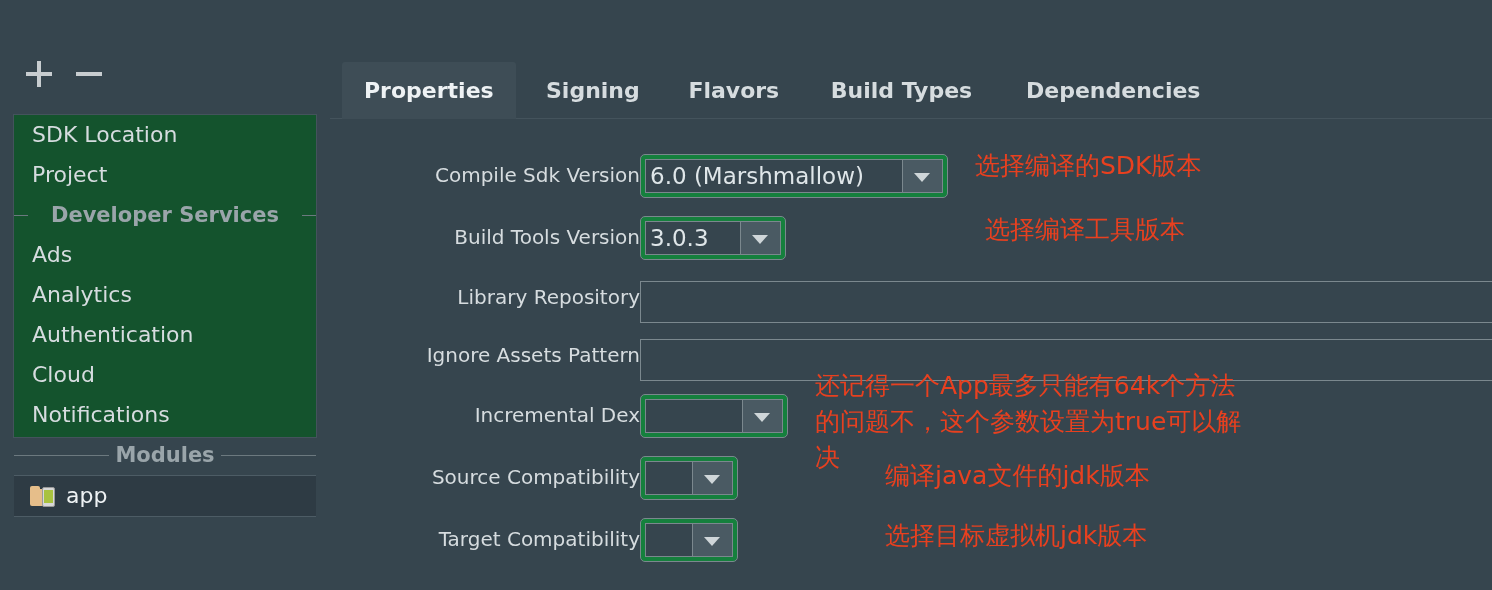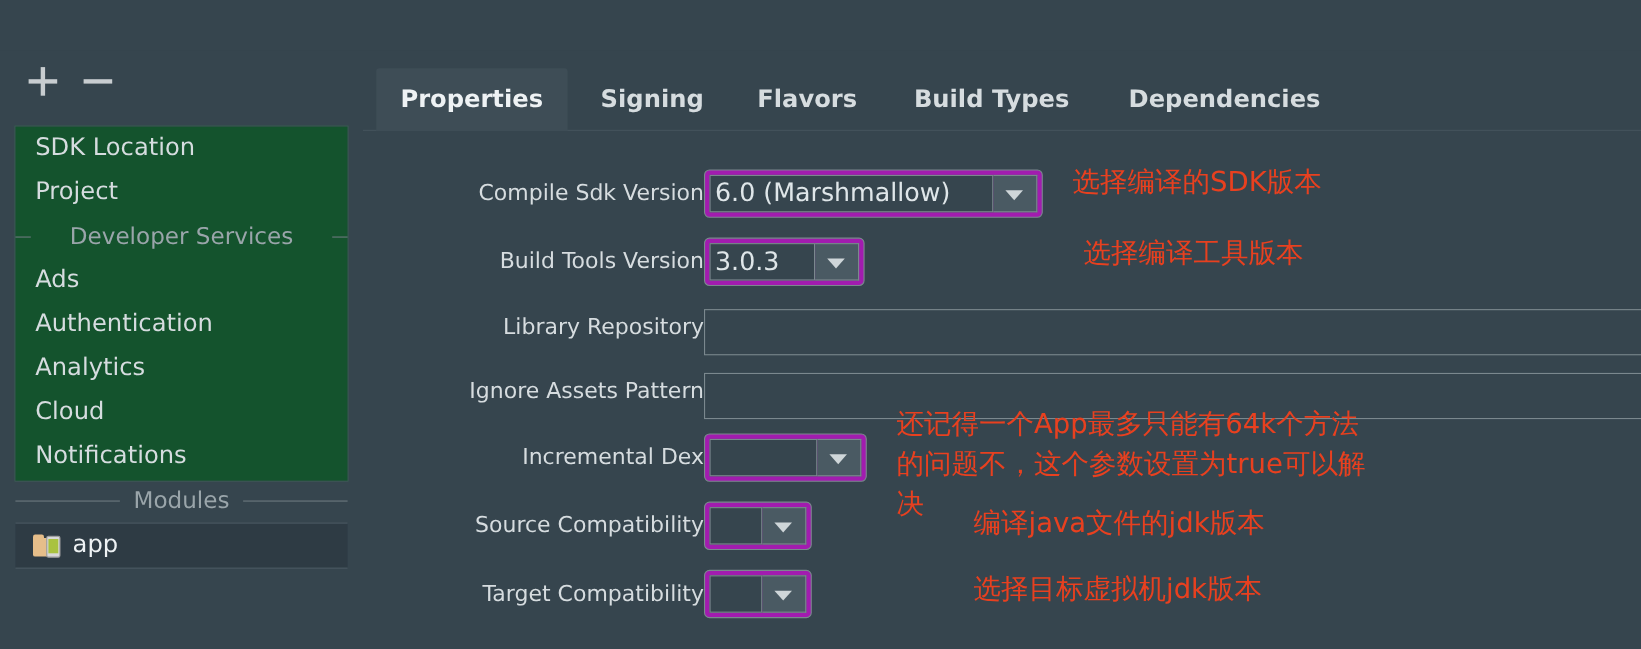--- a/index.html
+++ b/index.html
@@ -107,21 +107,21 @@
     border-top: 1px solid #4d5c65;
     border-bottom: 1px solid #4d5c65;
     padding-left: 18px;
   }
   .side-sep {
     position: relative;
     height: 40px;
     line-height: 40px;
     color: #9aa5aa;
     font-size: 21px;
-    font-weight: normal;
+    font-weight: bold;
     text-align: center;
     font-family: "DejaVu Sans", sans-serif;
   }
   .side-sep .rule-l, .side-sep .rule-r {
     position: absolute;
     top: 20px;
     height: 1px;
     background: #6c797f;
   }
   .sep-dev .rule-l { left: 0px;  width: 14px; }
@@ -224,21 +224,21 @@
     position: absolute;
     left: 310px;
     top: 9px;
   }
   
   .combo {
     position: relative;
     display: inline-block;
     border: 1px solid #7b888e;
     border-radius: 5px;
-    background: #a21caf;
+    background: #15803d;
     box-sizing: border-box;
     height: 44px;
     padding: 4px;
   }
   .combo .cvalue {
     display: inline-block;
     vertical-align: top;
     height: 34px;
     line-height: 33px;
     border: 1px solid #7b888e;
@@ -300,22 +300,22 @@
   <div class="sidebar">
     <div class="side-toolbar">
       <div class="tb-btn tb-plus"></div>
       <div class="tb-btn tb-minus"></div>
     </div>
     <div class="side-list" id="side-list">
         <div class="side-item"><span>SDK Location</span></div>
         <div class="side-item"><span>Project</span></div>
         <div class="side-sep sep-dev"><span class="rule-l"></span><span>Developer Services</span><span class="rule-r"></span></div>
         <div class="side-item"><span>Ads</span></div>
+        <div class="side-item"><span>Analytics</span></div>
         <div class="side-item"><span>Authentication</span></div>
-        <div class="side-item"><span>Analytics</span></div>
         <div class="side-item"><span>Cloud</span></div>
         <div class="side-item"><span>Notifications</span></div>
         <div class="side-sep sep-mod"><span class="rule-l"></span><span>Modules</span><span class="rule-r"></span></div>
         <div class="side-item selected module"><span class="mod-icon">
             <span class="folder-tab"></span>
             <span class="folder"></span>
             <span class="phone">
               <span class="phone-screen"></span>
             </span>
           </span><span>app</span></div>

